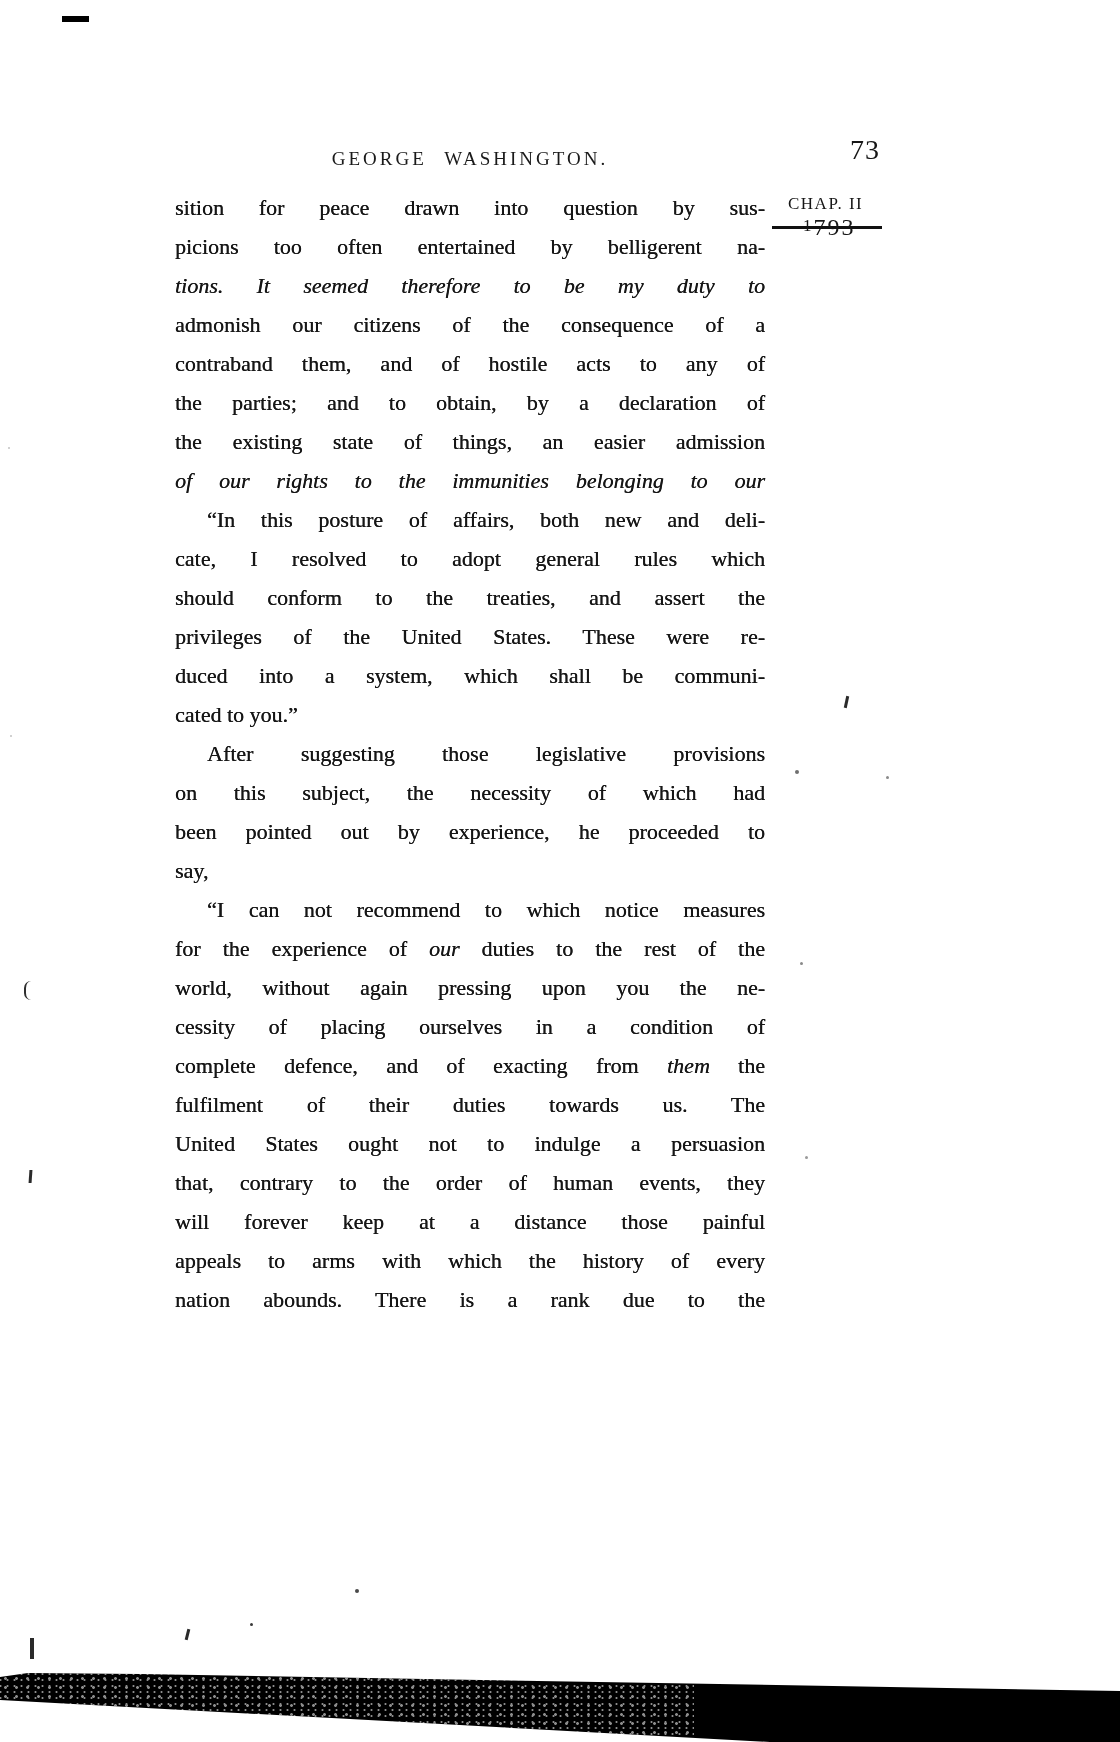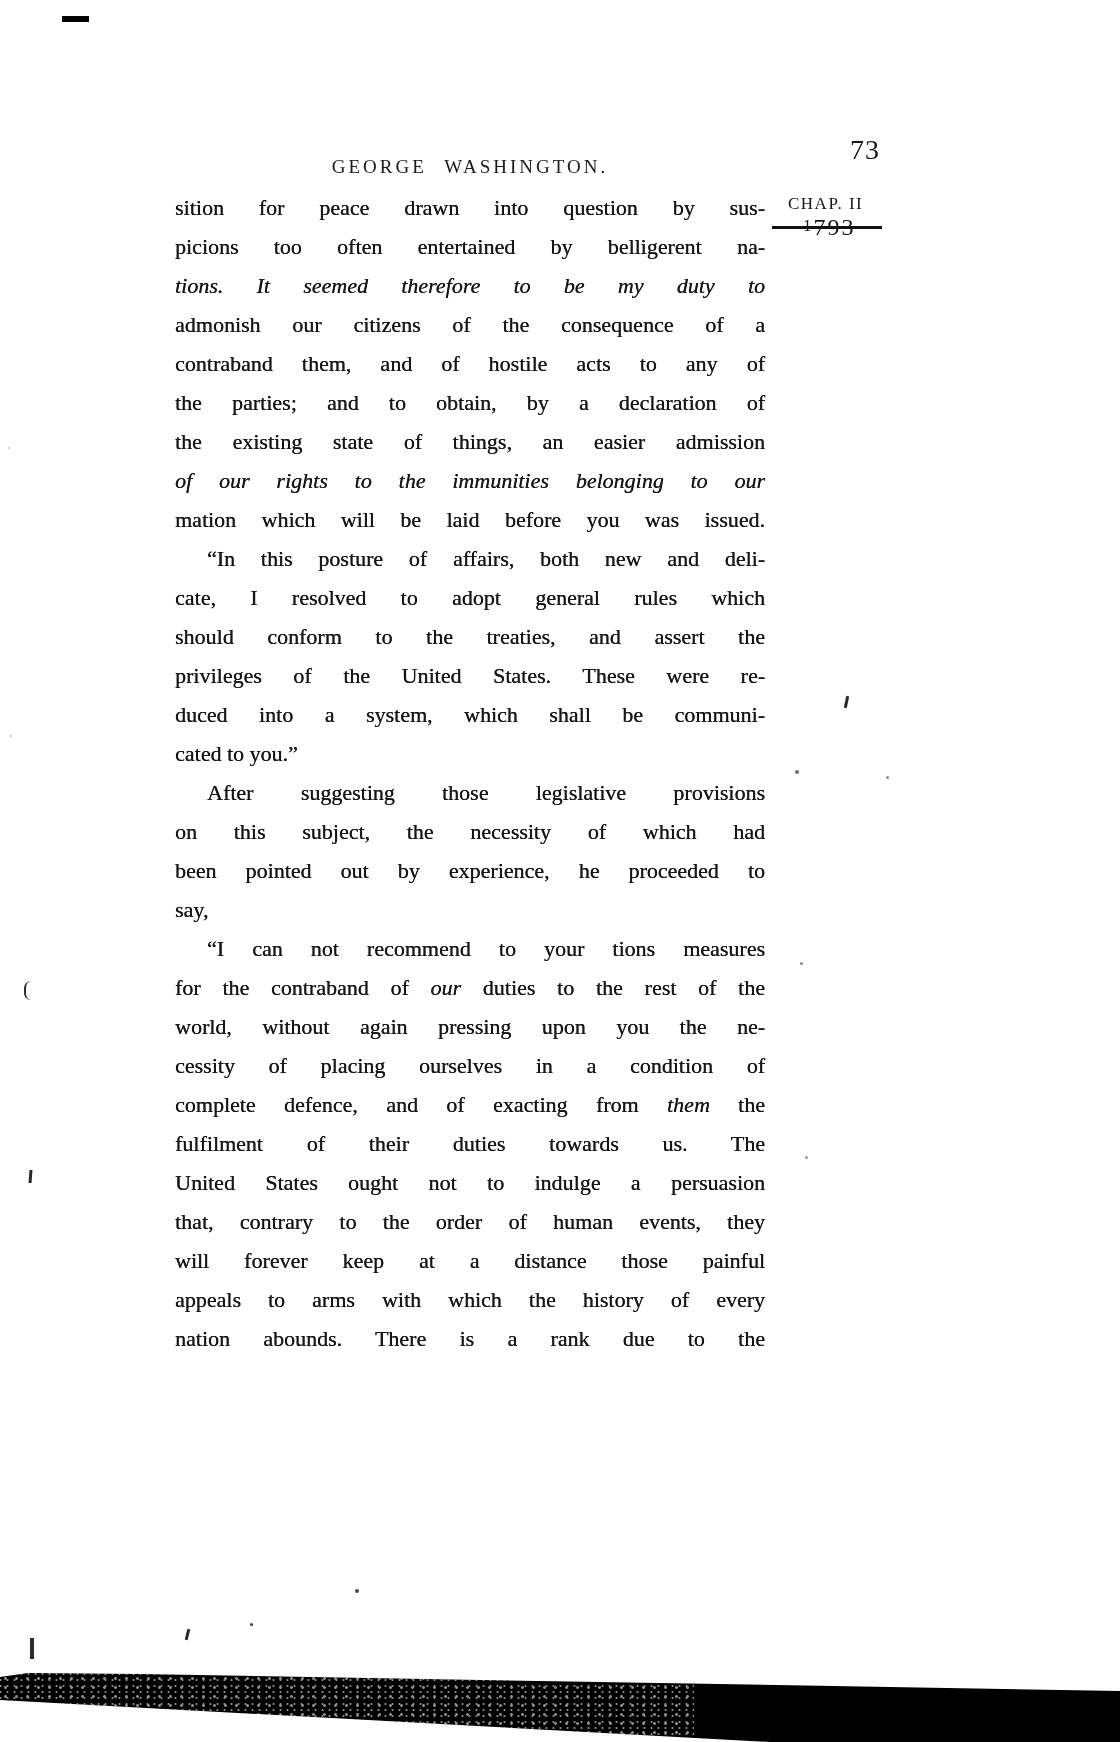--- a/index.html
+++ b/index.html
@@ -3,21 +3,21 @@
 <meta charset="utf-8">
 <style>
   html,body { margin:0; padding:0; background:#ffffff; }
   .page {
     position:relative; width:1120px; height:1742px;
     background:#ffffff; overflow:hidden;
     font-family:"Liberation Serif", serif; color:#161616;
   }
   
   .header-title {
-    position:absolute; left:175px; top:156px; width:590px;
+    position:absolute; left:175px; top:148px; width:590px;
     text-align:center; font-size:19px; letter-spacing:3px; word-spacing:10px;
     color:#1a1a1a;
   }
   .page-number { position:absolute; left:850px; top:134px; font-size:28px; letter-spacing:1px; }
   
   .chapter { position:absolute; left:788px; top:194px; font-size:17px; letter-spacing:1.5px; }
   .chapter-rule { position:absolute; left:772px; top:226px; width:110px; height:3px; background:#111; }
   .year { position:absolute; left:803px; top:214px; font-size:24px; letter-spacing:2px; }
   .year::first-letter { font-size:17px; vertical-align:4px; }
   
@@ -82,33 +82,32 @@
 
   <div class="body-text">
       <div class="line"><span>sition for peace drawn into question by sus-</span></div>
       <div class="line"><span>picions too often entertained by belligerent na-</span></div>
       <div class="line"><em>tions.  It seemed therefore to be my duty to</em></div>
       <div class="line"><span>admonish our citizens of the consequence of a</span></div>
       <div class="line"><span>contraband them, and of hostile acts to any of</span></div>
       <div class="line"><span>the parties; and to obtain, by a declaration of</span></div>
       <div class="line"><span>the existing state of things, an easier admission</span></div>
       <div class="line"><em>of our rights to the immunities belonging to our</em></div>
-      <div class="line"><span>mation which will be laid before you was issued.</span></div>
       <div class="line indent"><span>“In this posture of affairs, both new and deli-</span></div>
       <div class="line"><span>cate, I resolved to adopt general rules which</span></div>
       <div class="line"><span>should conform to the treaties, and assert the</span></div>
       <div class="line"><span>privileges of the United States.  These were re-</span></div>
       <div class="line"><span>duced into a system, which shall be communi-</span></div>
       <div class="line nojust"><span>cated to you.”</span></div>
       <div class="line indent"><span>After suggesting those legislative provisions</span></div>
       <div class="line"><span>on this subject, the necessity of which had</span></div>
       <div class="line"><span>been pointed out by experience, he proceeded to</span></div>
       <div class="line nojust"><span>say,</span></div>
-      <div class="line indent"><span>“I can not recommend to your tions measures</span></div>
-      <div class="line"><span>for the contraband of </span><em>our</em><span> duties to the rest of the</span></div>
+      <div class="line indent"><span>“I can not recommend to which notice measures</span></div>
+      <div class="line"><span>for the experience of </span><em>our</em><span> duties to the rest of the</span></div>
       <div class="line"><span>world, without again pressing upon you the ne-</span></div>
       <div class="line"><span>cessity of placing ourselves in a condition of</span></div>
       <div class="line"><span>complete defence, and of exacting from </span><em>them</em><span> the</span></div>
       <div class="line"><span>fulfilment of their duties towards us.  The</span></div>
       <div class="line"><span>United States ought not to indulge a persuasion</span></div>
       <div class="line"><span>that, contrary to the order of human events, they</span></div>
       <div class="line"><span>will forever keep at a distance those painful</span></div>
       <div class="line"><span>appeals to arms with which the history of every</span></div>
       <div class="line"><span>nation abounds.  There is a rank due to the</span></div>
     </div>

